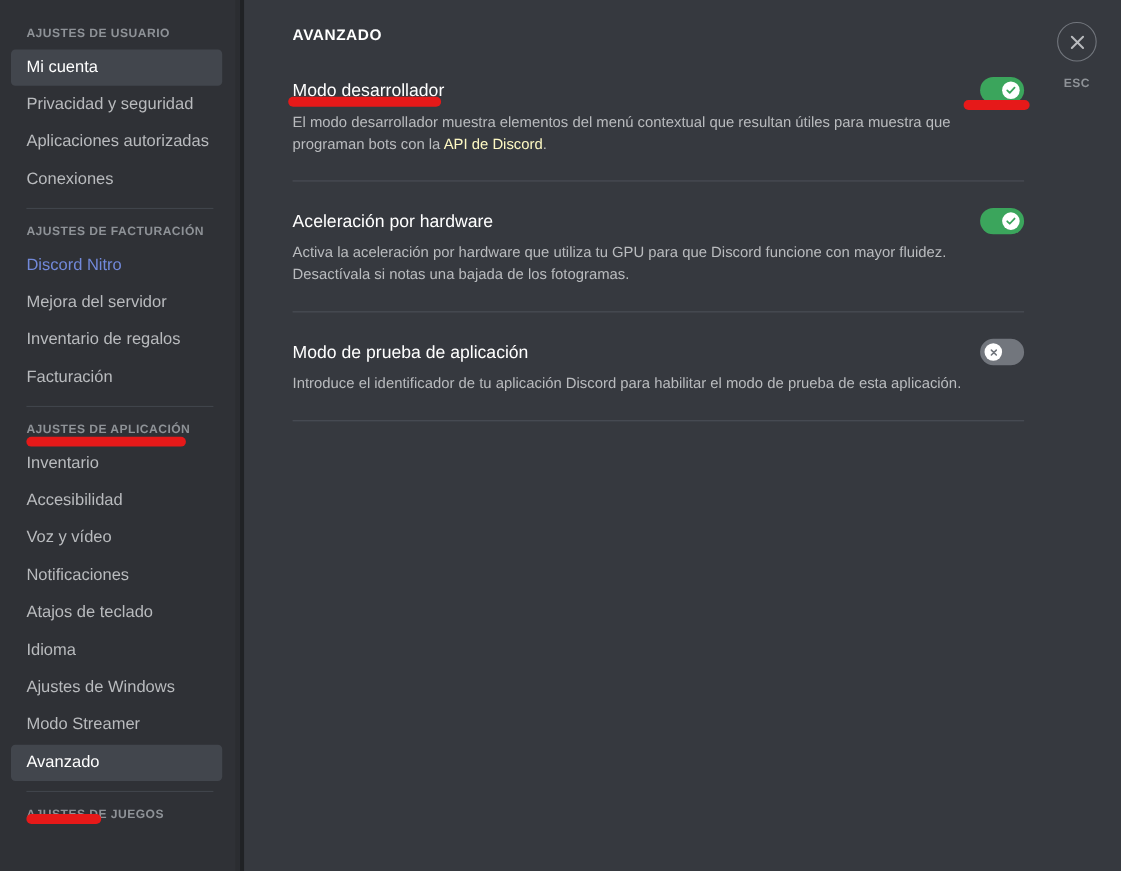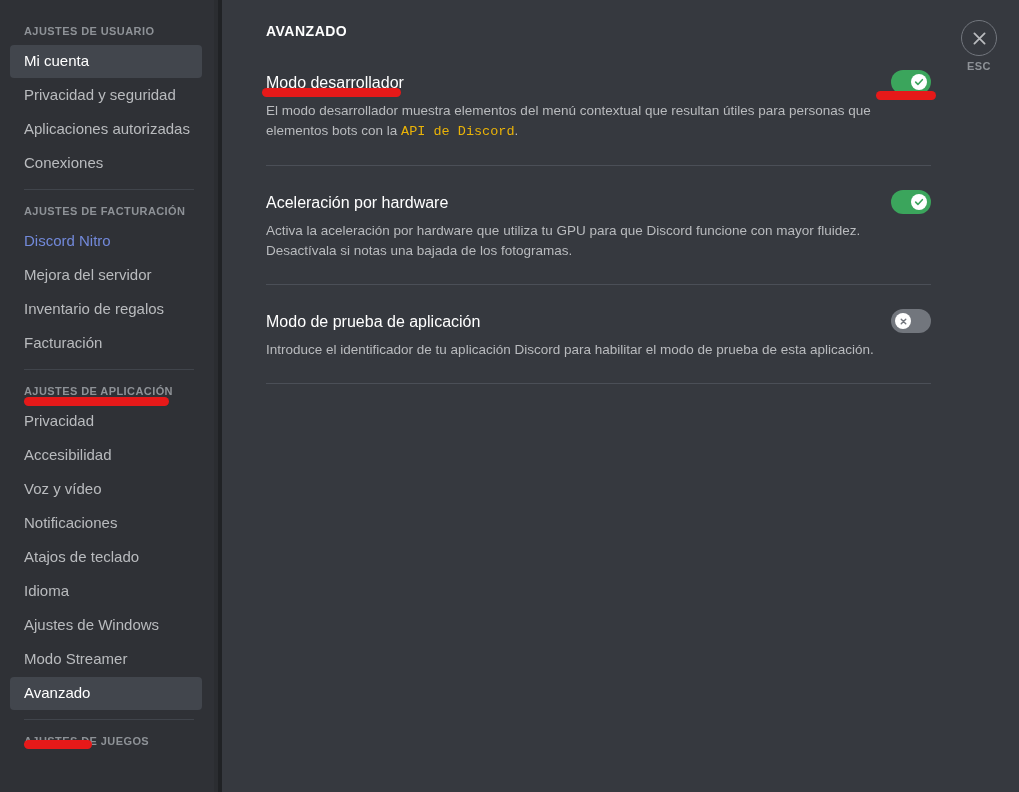--- a/index.html
+++ b/index.html
@@ -130,21 +130,21 @@
     margin: 0;
     padding-top: 1px;
   }
   .section-desc {
     color: #b9bbbe;
     font-size: 13.5px;
     line-height: 20px;
     margin: 7px 0 0 0;
     max-width: 660px;
   }
-  .link { color: #eab308; text-decoration: none; cursor: pointer; font-family: Liberation Mono, monospace; }
+  .link { color: #fef9c3; text-decoration: none; cursor: pointer; }
 
   .divider {
     height: 1px;
     background: #4b4f57;
     margin: 23px 0 24px 0;
   }
 
   
   .toggle {
     position: relative;
@@ -187,21 +187,21 @@
     height: 36px;
     margin: 0 auto;
     border-radius: 50%;
     border: 1.5px solid #72767d;
     display: flex;
     align-items: center;
     justify-content: center;
     box-sizing: border-box;
   }
   .esc-label {
-    margin-top: 4px;
+    margin-top: 14px;
     color: #8e9297;
     font-size: 11px;
     font-weight: bold;
     letter-spacing: .4px;
   }
 </style>
 </head>
 <body>
 
 <div id="app">
@@ -214,21 +214,21 @@
         <div class="nav-item">Aplicaciones autorizadas</div>
         <div class="nav-item">Conexiones</div>
         <div class="nav-sep"></div>
         <div class="cat-header">AJUSTES DE FACTURACIÓN</div>
         <div class="nav-item nitro">Discord Nitro</div>
         <div class="nav-item">Mejora del servidor</div>
         <div class="nav-item">Inventario de regalos</div>
         <div class="nav-item">Facturación</div>
         <div class="nav-sep"></div>
         <div class="cat-header">AJUSTES DE APLICACIÓN</div>
-        <div class="nav-item">Privacidad</div>
+        <div class="nav-item">Inventario</div>
         <div class="nav-item">Accesibilidad</div>
         <div class="nav-item">Voz y vídeo</div>
         <div class="nav-item">Notificaciones</div>
         <div class="nav-item">Atajos de teclado</div>
         <div class="nav-item">Idioma</div>
         <div class="nav-item">Ajustes de Windows</div>
         <div class="nav-item">Modo Streamer</div>
         <div class="nav-item selected">Avanzado</div>
         <div class="nav-sep"></div>
         <div class="cat-header">AJUSTES DE JUEGOS</div>
@@ -261,21 +261,21 @@
             <div class="section-head">
               <h2 class="section-title">Modo desarrollador</h2>
               <div class="toggle on">
                 <span class="knob">
                   <svg width="10" height="10" viewBox="0 0 12 12">
                     <path d="M2 6.2 L4.7 8.9 L10 3.2" fill="none" stroke="#3ba55c" stroke-width="1.9" stroke-linecap="round" stroke-linejoin="round"></path>
                   </svg>
                 </span>
               </div>
             </div>
-            <p class="section-desc"><span>El modo desarrollador muestra elementos del menú contextual que resultan útiles para personas que elementos bots con la </span><a class="link">API de Discord</a><span>.</span></p>
+            <p class="section-desc"><span>El modo desarrollador muestra elementos del menú contextual que resultan útiles para muestra que programan bots con la </span><a class="link">API de Discord</a><span>.</span></p>
             <div class="divider"></div>
           </section>
           <section class="section">
             <div class="section-head">
               <h2 class="section-title">Aceleración por hardware</h2>
               <div class="toggle on">
                 <span class="knob">
                   <svg width="10" height="10" viewBox="0 0 12 12">
                     <path d="M2 6.2 L4.7 8.9 L10 3.2" fill="none" stroke="#3ba55c" stroke-width="1.9" stroke-linecap="round" stroke-linejoin="round"></path>
                   </svg>

